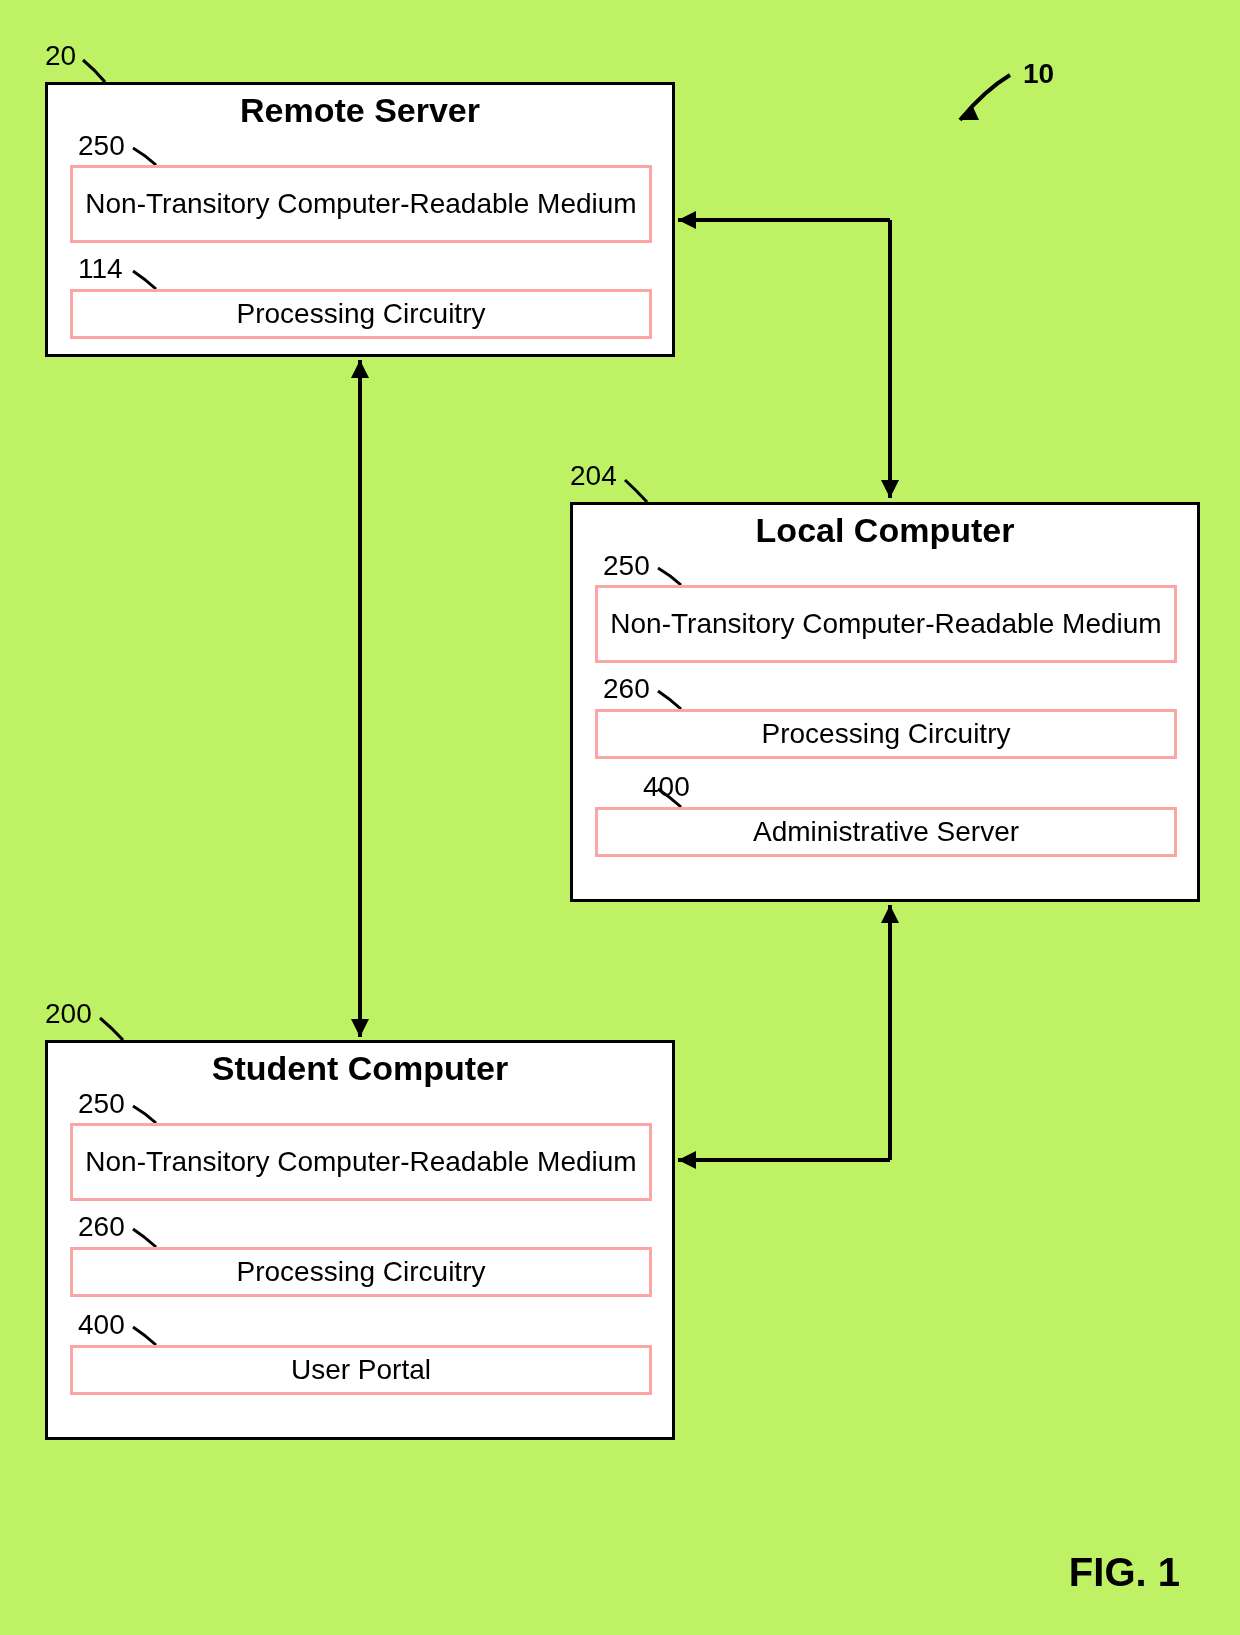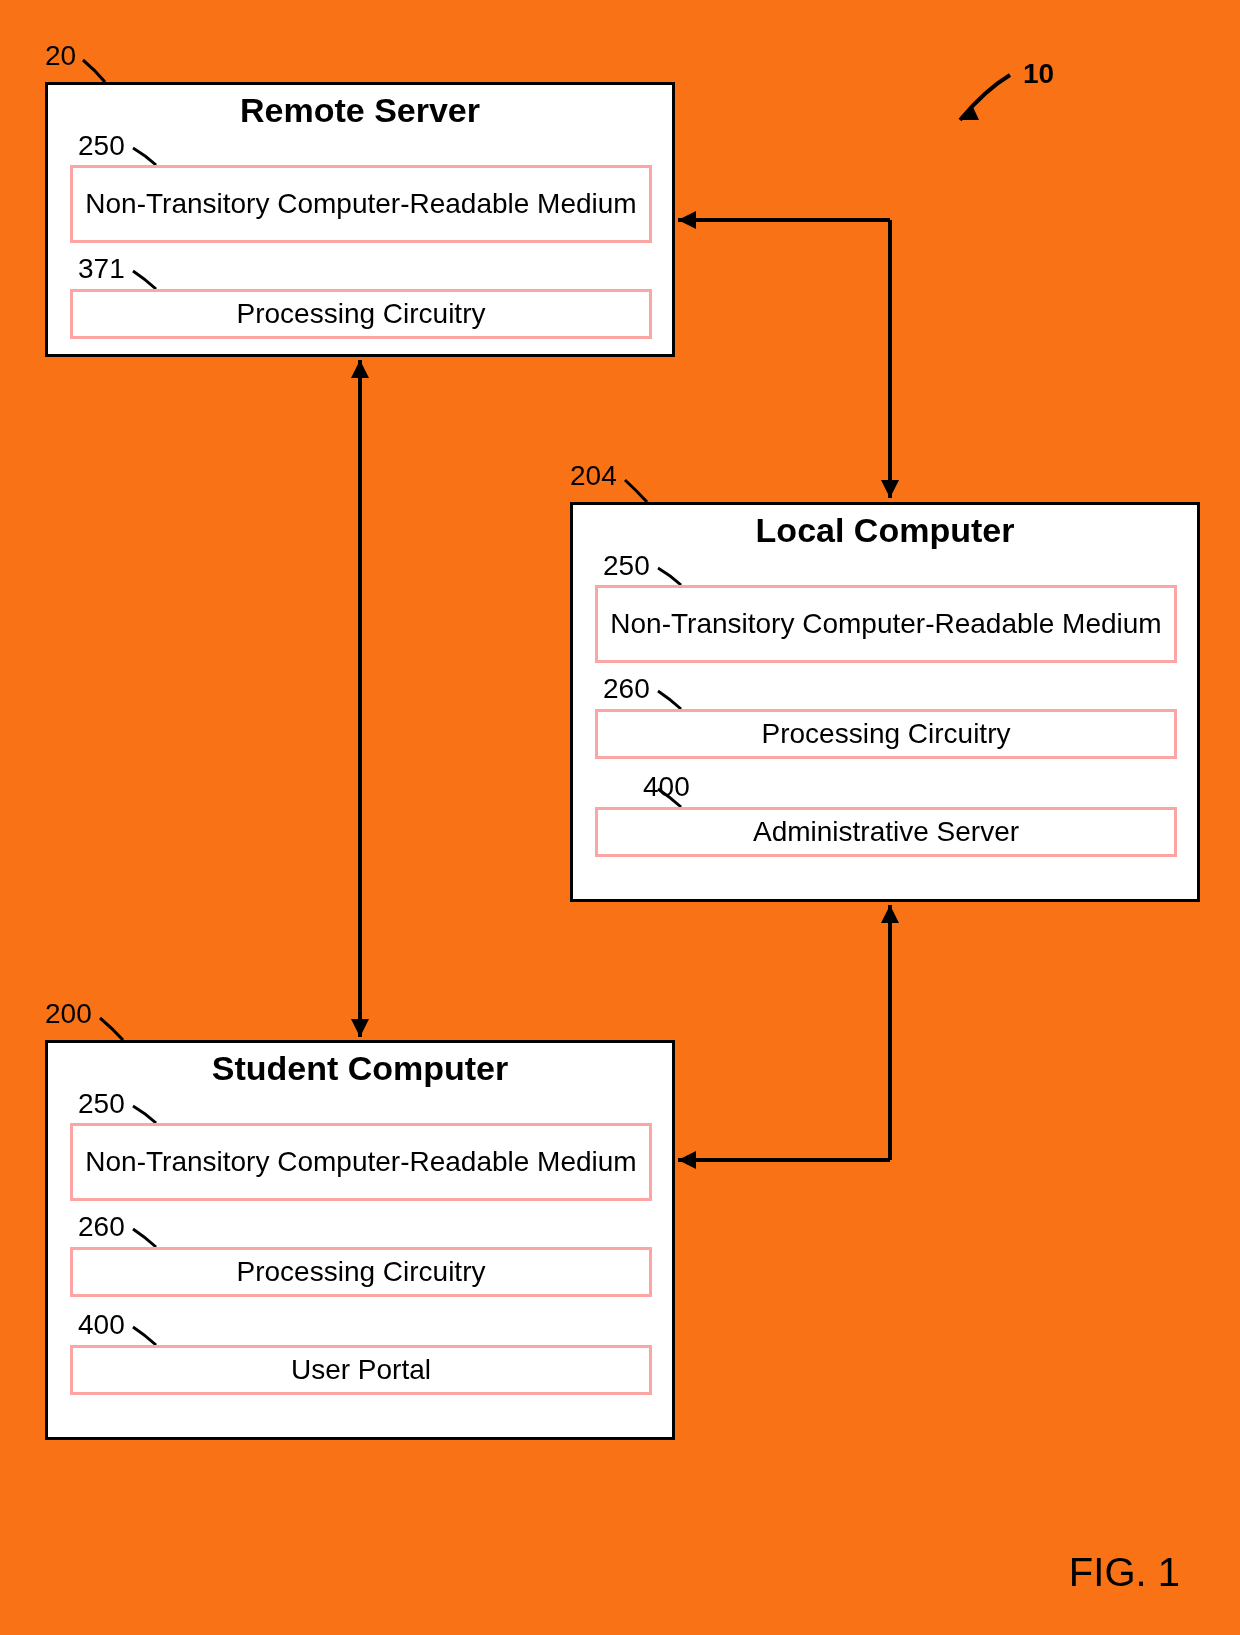--- a/index.html
+++ b/index.html
@@ -5,21 +5,21 @@
   html, body {
     margin: 0;
     padding: 0;
     background: #fff;
     font-family: Arial, Helvetica, sans-serif;
   }
   .canvas {
     position: relative;
     width: 1240px;
     height: 1635px;
-    background: #f97316;
+    background: #bef264;
   }
   .block {
     position: absolute;
     border: 3px solid #000;
     box-sizing: border-box;
     background: #fff;
   }
   .block-title {
     position: absolute;
     left: 0;
@@ -41,21 +41,21 @@
     padding: 4px 8px;
     background: #fff;
   }
   .ref {
     position: absolute;
     font-size: 28px;
     font-family: Arial, Helvetica, sans-serif;
   }
   .fig-label {
     position: absolute;
-    font-weight: 400;
+    font-weight: 700;
     font-size: 40px;
     margin-left: 44px;
   }
   svg.overlay {
     position: absolute;
     left: 0;
     top: 0;
     pointer-events: none;
   }
 </style>
@@ -77,21 +77,21 @@
 
   <div class="block" style="left:45px; top:82px; width:630px; height:275px;">
     <div class="block-title" style="top:6px;">Remote Server</div>
 
     <div class="ref" style="left:30px; top:45px;">250</div>
     <svg class="overlay" width="630" height="275">
       <path d="M85 63 Q 97 70 108 80" stroke="#000" stroke-width="3" fill="none"></path>
     </svg>
     <div class="sub" style="left:22px; top:80px; width:582px; height:78px;">Non-Transitory Computer-Readable Medium</div>
 
-    <div class="ref" style="left:30px; top:168px;">371</div>
+    <div class="ref" style="left:30px; top:168px;">114</div>
     <svg class="overlay" width="630" height="275">
       <path d="M85 186 Q 97 194 108 204" stroke="#000" stroke-width="3" fill="none"></path>
     </svg>
     <div class="sub" style="left:22px; top:204px; width:582px; height:50px;">Processing Circuitry</div>
   </div>
 
   <div class="ref" style="left:570px; top:460px;">204</div>
   <svg class="overlay" width="1240" height="1635">
     <path d="M625 480 Q 636 490 647 502" stroke="#000" stroke-width="3" fill="none"></path>
   </svg>

